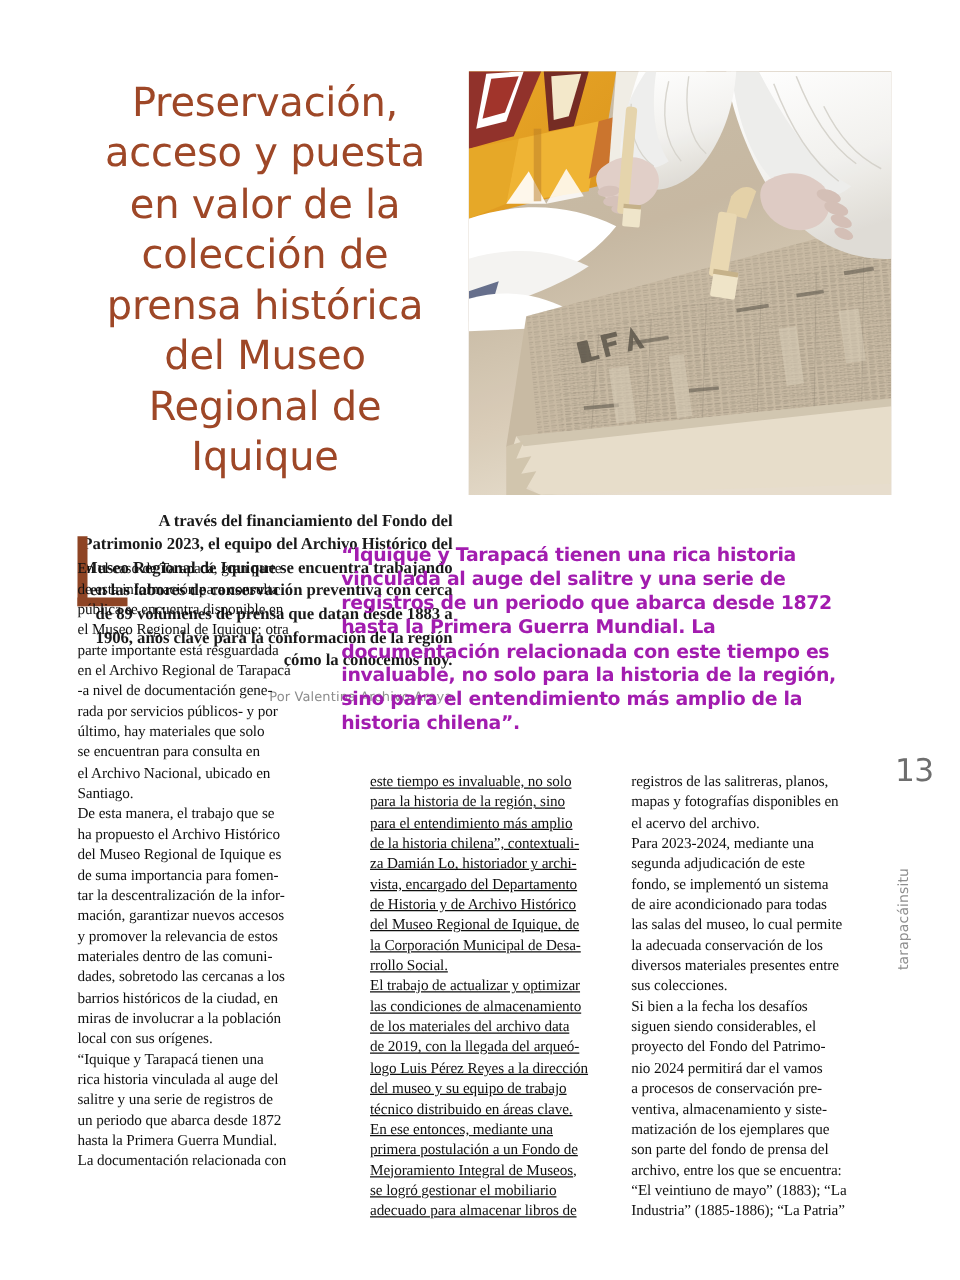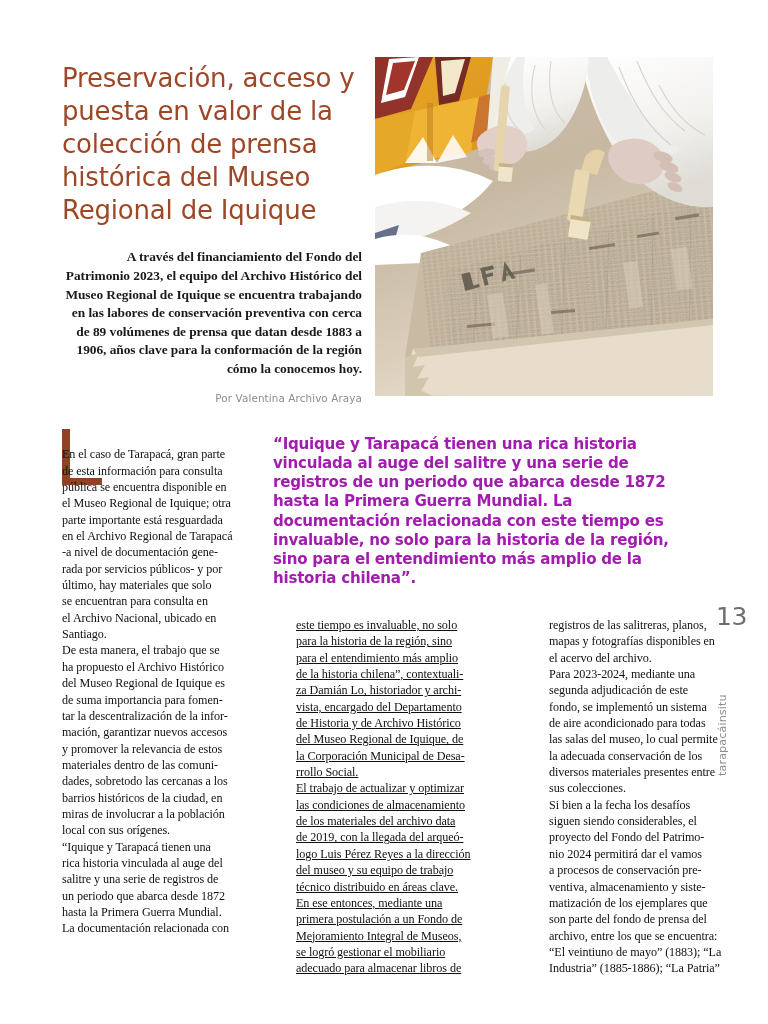--- a/index.html
+++ b/index.html
@@ -38,26 +38,26 @@
     position: absolute;
     left: 62px;
     top: 62px;
     width: 300px;
     text-align: right;
   }
 
   .headline {
     margin: 0;
     font-family: "DejaVu Sans", "Liberation Sans", sans-serif;
-    font-size: 26px;
+    font-size: 32px;
     line-height: 1.265;
     font-weight: 400;
     letter-spacing: -0.2px;
     color: #9e4727;
-    text-align: left;
+    text-align: center;
   }
 
   .standfirst {
     margin: 22px 0 0 0;
     font-family: "Liberation Serif", "DejaVu Serif", serif;
     font-size: 13.4px;
     line-height: 1.385;
     font-weight: 700;
     color: #1a1a1a;
     text-align: right;
@@ -153,21 +153,20 @@
     left: 296px;
     top: 617px;
     width: 205px;
     text-decoration: underline;
   }
 
   .col-3 {
     left: 505px;
     top: 617px;
     width: 203px;
-    margin-left: 44px;
   }
 
   .col p { margin: 0; }
 
   
   .folio {
     position: absolute;
     left: 716px;
     top: 604px;
     font-family: "DejaVu Sans", "Liberation Sans", sans-serif;

